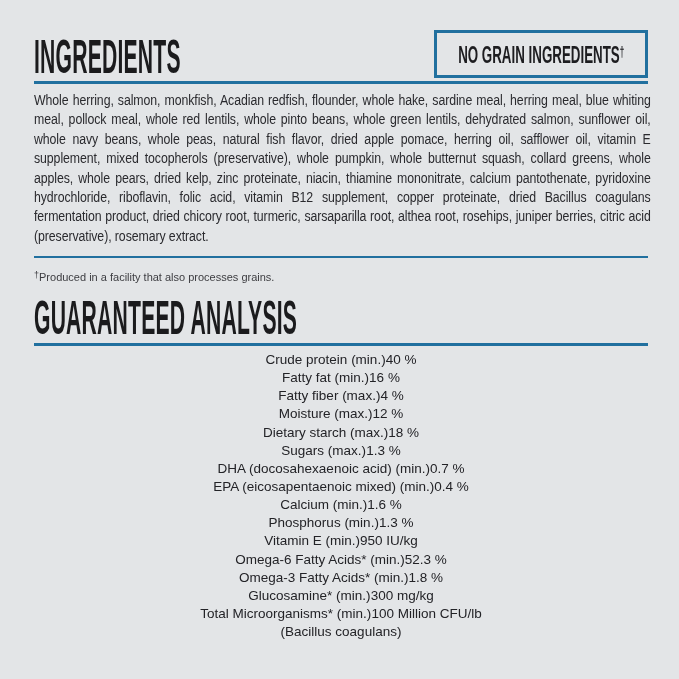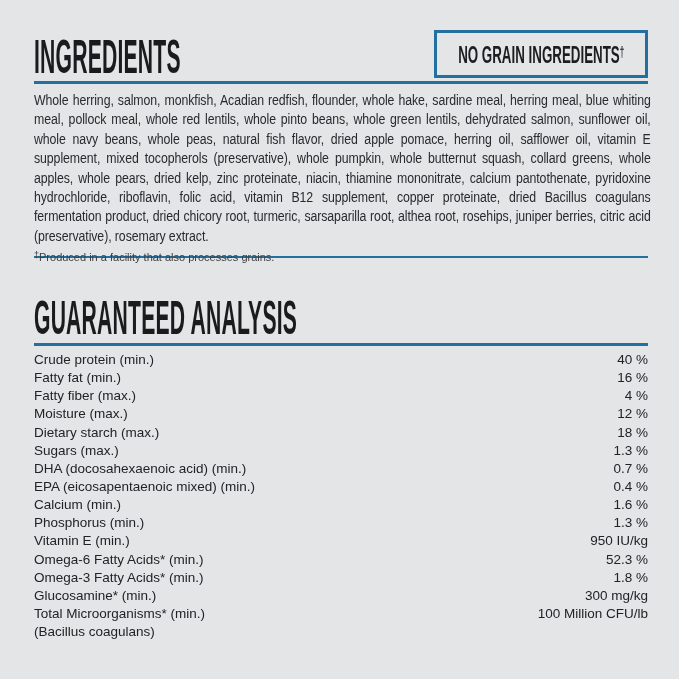--- a/index.html
+++ b/index.html
@@ -85,36 +85,36 @@
     letter-spacing:-0.1px;
     text-align:justify;
     text-align-last:left;
     color:var(--body-ink);
     transform:scaleX(0.881);
     transform-origin:0 0;
   }
 
   .footnote{
     position:absolute;
-    top:250px;
+    top:270px;
     left:34px;
     font-size:11px;
     color:#3d3d41;
   }
   .footnote .dagger{font-size:9px;vertical-align:3px;}
 
   .analysis-table{
     position:absolute;
     top:352px;
     left:34px;
     right:31px;
   }
   .row{
     display:flex;
-    justify-content:space-between;
+    justify-content:center;
     align-items:baseline;
     height:18.15px;
     font-size:13.5px;
     color:#232327;
   }
   .row .rl{white-space:nowrap;}
   .row .rv{white-space:nowrap;text-align:right;}
 </style>
 </head>
 <body>

